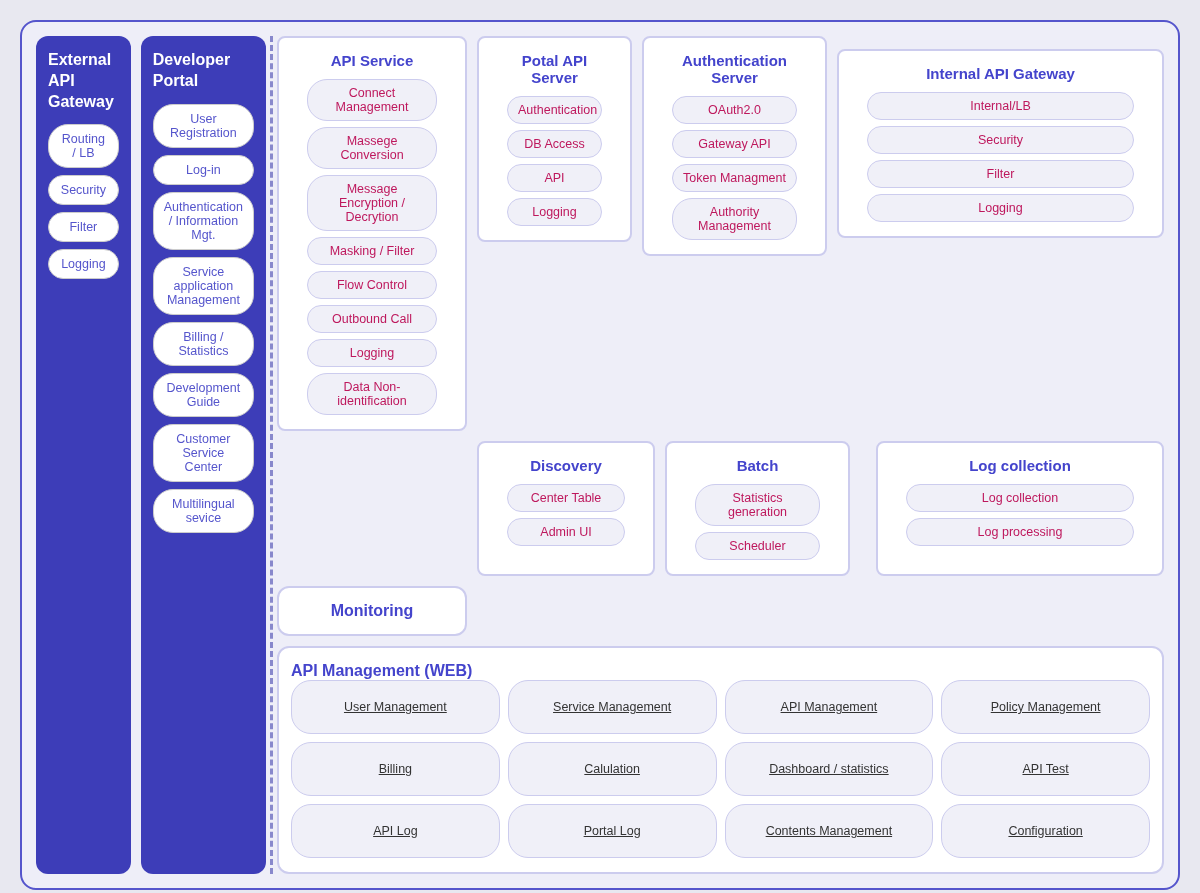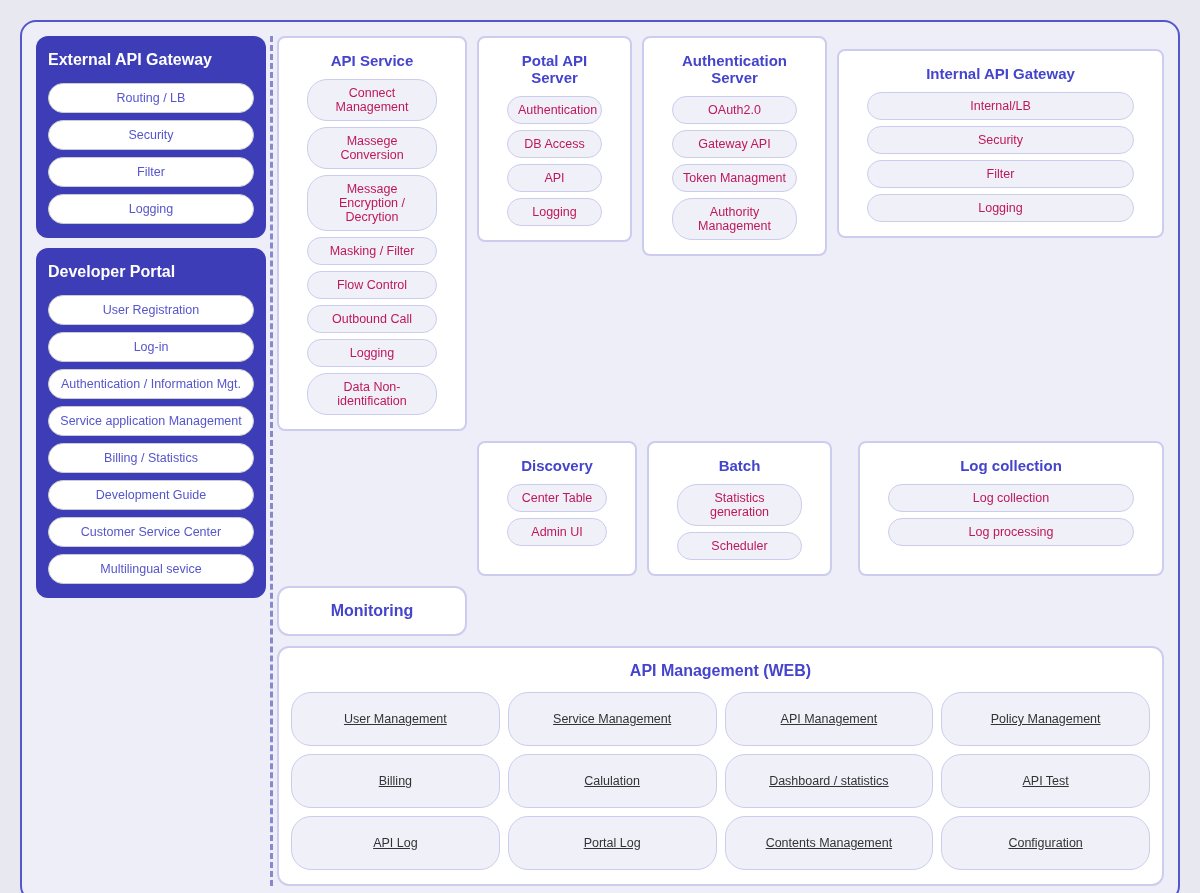--- a/index.html
+++ b/index.html
@@ -13,21 +13,21 @@
     }
     .main-container {
       background: #e8e8f0;
       display: flex;
       flex-direction: column;
       gap: 0;
     }
     
     .left-panel {
       display: flex;
-      flex-direction: column;
+      flex-direction: row;
       gap: 10px;
       width: 230px;
       flex-shrink: 0;
     }
     .ext-api-gateway {
       background: #3d3db8;
       border-radius: 12px;
       padding: 14px 12px;
       color: white;
     }
@@ -151,22 +151,20 @@
     .api-mgmt-box {
       background: white;
       border: 2px solid #ccccee;
       border-radius: 12px;
       padding: 14px 12px;
     }
     .api-mgmt-title {
       font-weight: bold;
       font-size: 16px;
       color: #4444cc;
-      text-align: center;
-      margin-bottom: 12px;
     }
     .api-mgmt-grid {
       display: grid;
       grid-template-columns: repeat(4, 1fr);
       gap: 8px;
     }
     .api-mgmt-item {
       background: #f0f0f8;
       border: 1.5px solid #ccccee;
       border-radius: 20px;
@@ -275,21 +273,21 @@
             <div class="box-item">Internal/LB</div>
             <div class="box-item">Security</div>
             <div class="box-item">Filter</div>
             <div class="box-item">Logging</div>
           </div>
 
         </div>
 
         <div style="display:flex; gap:10px; margin-left: 200px;">
 
-          <div class="box" style="width:160px; flex-shrink:0;">
+          <div class="box" style="width:178px; flex-shrink:0;">
             <div class="box-title">Discovery</div>
             <div class="box-item">Center Table</div>
             <div class="box-item">Admin UI</div>
           </div>
 
           <div class="box" style="width:185px; flex-shrink:0;">
             <div class="box-title">Batch</div>
             <div class="box-item">Statistics generation</div>
             <div class="box-item">Scheduler</div>
           </div>

